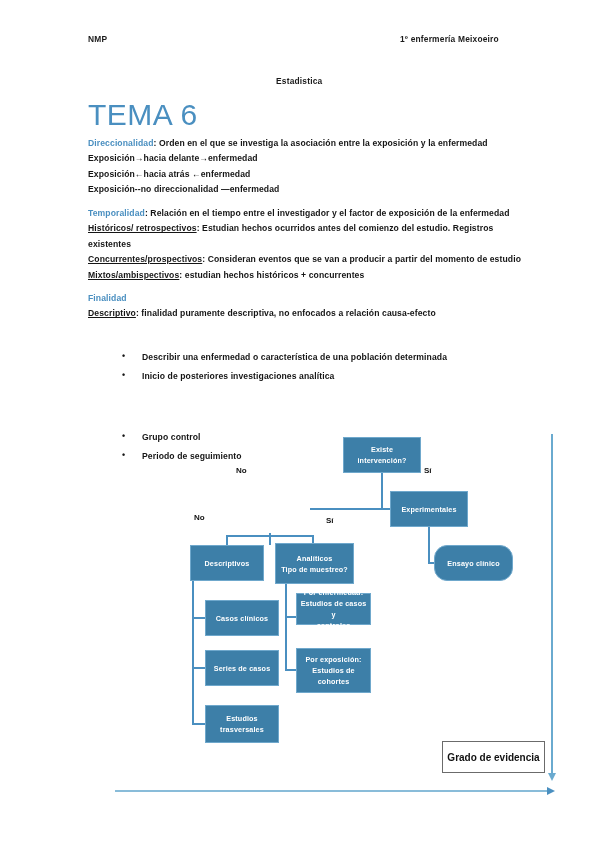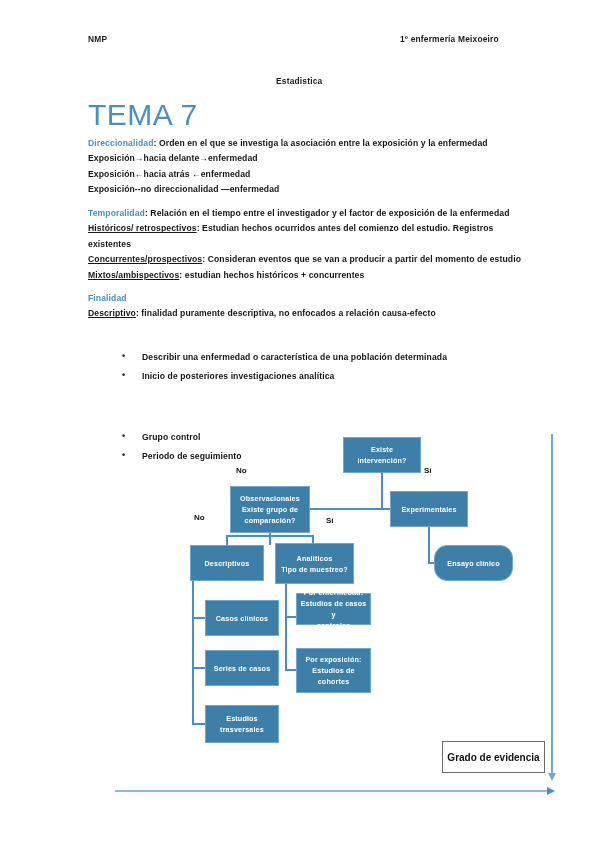--- a/index.html
+++ b/index.html
@@ -201,21 +201,21 @@
   }
 </style>
 </head>
 <body>
 
 <div id="page">
 
   <div class="hdr hdr-left">NMP</div>
   <div class="hdr hdr-right">1º enfermería Meixoeiro</div>
   <div class="subject">Estadistica</div>
-  <div class="title">TEMA 7</div>
+  <div class="title">TEMA 6</div>
 
   <div class="txtblock b1">
     <p><span class="lead-blue">Direccionalidad</span><span>: Orden en el que se investiga la asociación entre la exposición y la enfermedad</span></p>
     <p>Exposición→hacia delante→enfermedad</p>
     <p>Exposición←hacia atrás ←enfermedad</p>
     <p>Exposición--no direccionalidad —enfermedad</p>
   </div>
 
   <div class="txtblock b2">
     <p><span class="lead-blue">Temporalidad</span><span>: Relación en el tiempo entre el investigador y el factor de exposición de la enfermedad</span></p>
@@ -263,25 +263,20 @@
   <div class="ln ln-h" style="left:192px; top:723px; width:14px;"></div>
 
   <div class="ln ln-v" style="left:285px; top:584px; height:86px;"></div>
   <div class="ln ln-h" style="left:285px; top:616px; width:12px;"></div>
   <div class="ln ln-h" style="left:285px; top:669px; width:12px;"></div>
 
   <div class="node n-interv">
     <span>Existe intervención?</span>
   </div>
 
-  <div class="node n-obs">
-    <span>Observacionales</span>
-    <span>Existe grupo de</span>
-    <span>comparación?</span>
-  </div>
 
   <div class="node n-exp">
     <span>Experimentales</span>
   </div>
 
   <div class="node n-desc">
     <span>Descriptivos</span>
   </div>
 
   <div class="node n-anal">

